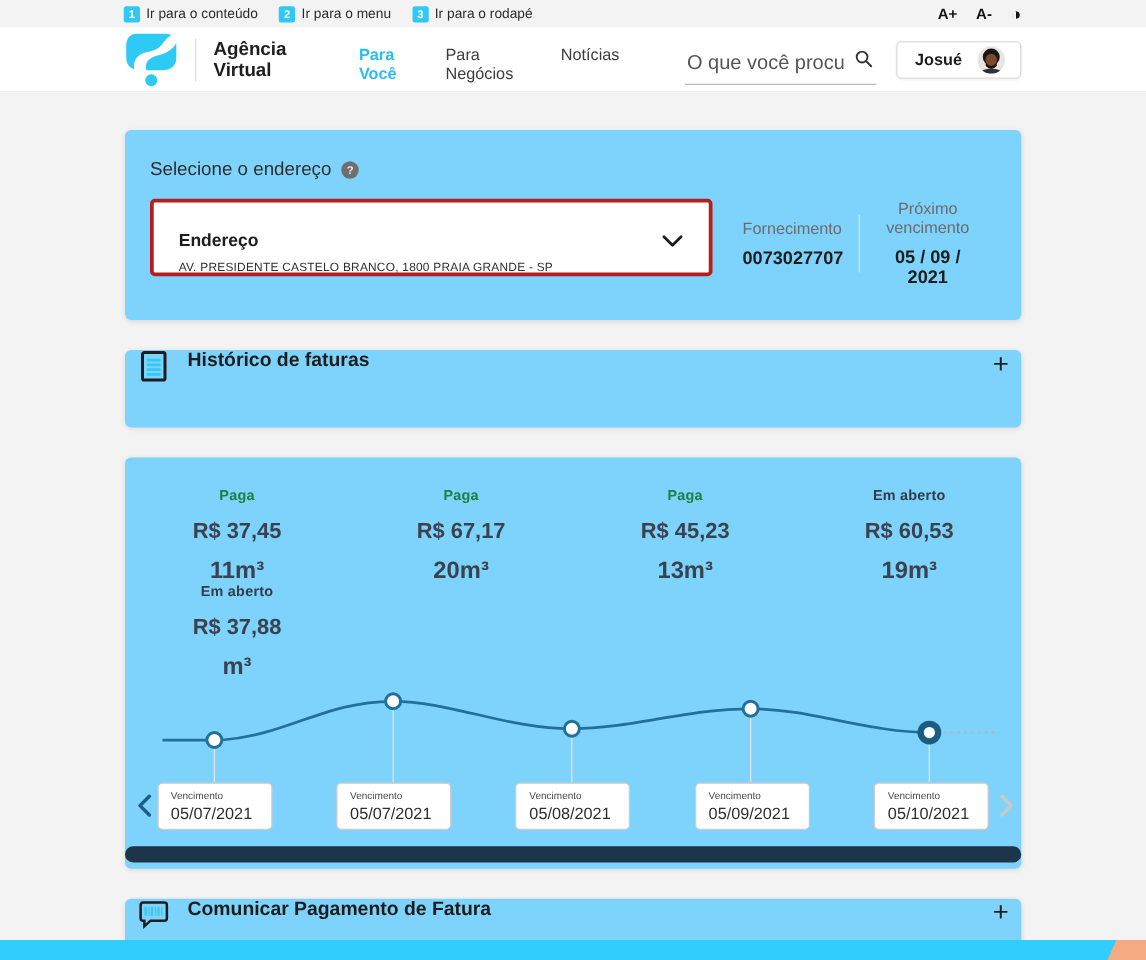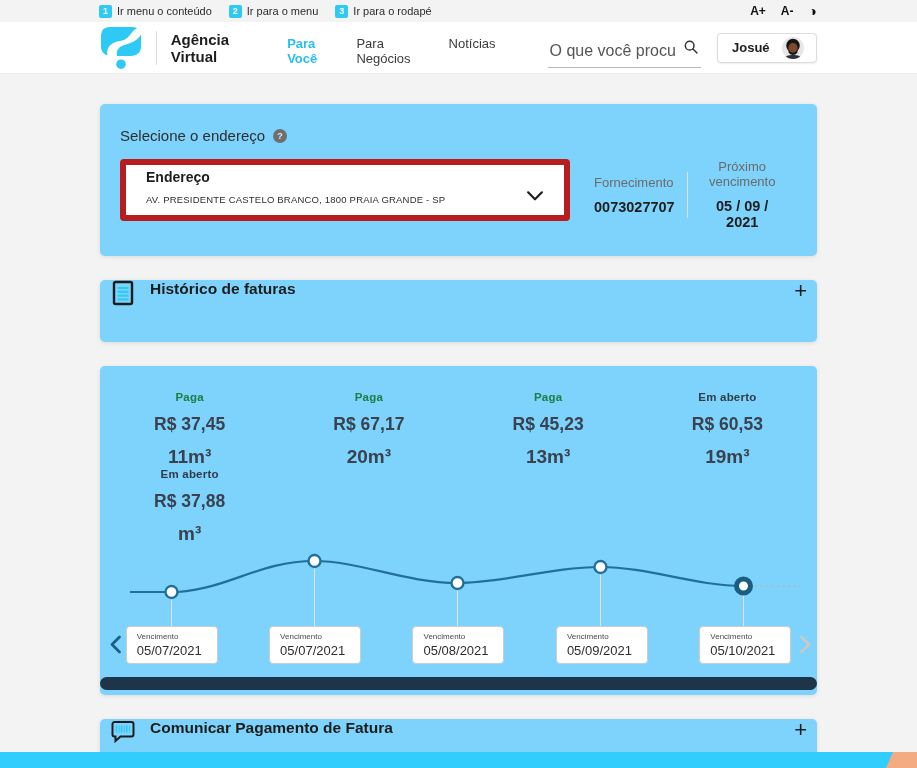--- a/index.html
+++ b/index.html
@@ -36,21 +36,21 @@
   
   .main { flex:1; background:#f3f3f3; padding:30px 100px 0; overflow:hidden; }
   .card { background:#7dd3fc; border-radius:5px; box-shadow:0 1px 4px rgba(0,0,0,.10); margin-bottom:24px; }
 
   
   .addr-card { padding:23px 20px 26px; }
   .addr-title-row { display:flex; align-items:center; gap:8px; margin-bottom:15px; }
   .addr-title { font-size:15px; color:#2e2e2e; }
   .help-ic { width:14px; height:14px; border-radius:50%; background:#6f6f6f; color:#e8e8e8; font-size:9px; font-weight:700; display:flex; align-items:center; justify-content:center; cursor:pointer; }
   .addr-row { display:flex; align-items:stretch; }
-  .addr-select { width:450px; height:62px; border:6px solid #b91c1c; border-radius:4px; background:#fff; padding:4px 52px 0 20px; position:relative; cursor:pointer; flex:none; }
+  .addr-select { width:450px; height:62px; border:3px solid #b91c1c; border-radius:4px; background:#fff; padding:22px 52px 0 20px; position:relative; cursor:pointer; flex:none; }
   .addr-select-label { font-size:14px; font-weight:700; color:#1d1d1d; margin-bottom:9px; }
   .addr-select-value { font-size:9.5px; color:#2e2e2e; letter-spacing:.2px; }
   .chev-down { position:absolute; right:18px; top:20px; width:22px; height:22px; }
   .addr-info { display:flex; align-items:center; margin-left:12px; }
   .info-block { padding:0 12px; }
   .info-label { font-size:13px; color:#6b6b6b; margin-bottom:9px; }
   .info-value { font-size:14.5px; font-weight:700; color:#1d1d1d; }
   .info-center { text-align:center; }
   .info-divider { width:1px; height:46px; background:#e0e0e0; }
 
@@ -85,21 +85,21 @@
 </style>
 </head>
 <body>
 
 <div class="page">
 
   <div class="topbar">
     <div class="skiplinks">
       <div class="skiplink">
         <span class="skipnum">1</span>
-        <span class="skiplabel">Ir menu o conteúdo</span>
+        <span class="skiplabel">Ir para o conteúdo</span>
       </div>
       <div class="skiplink">
         <span class="skipnum">2</span>
         <span class="skiplabel">Ir para o menu</span>
       </div>
       <div class="skiplink">
         <span class="skipnum">3</span>
         <span class="skiplabel">Ir para o rodapé</span>
       </div>
     </div>

